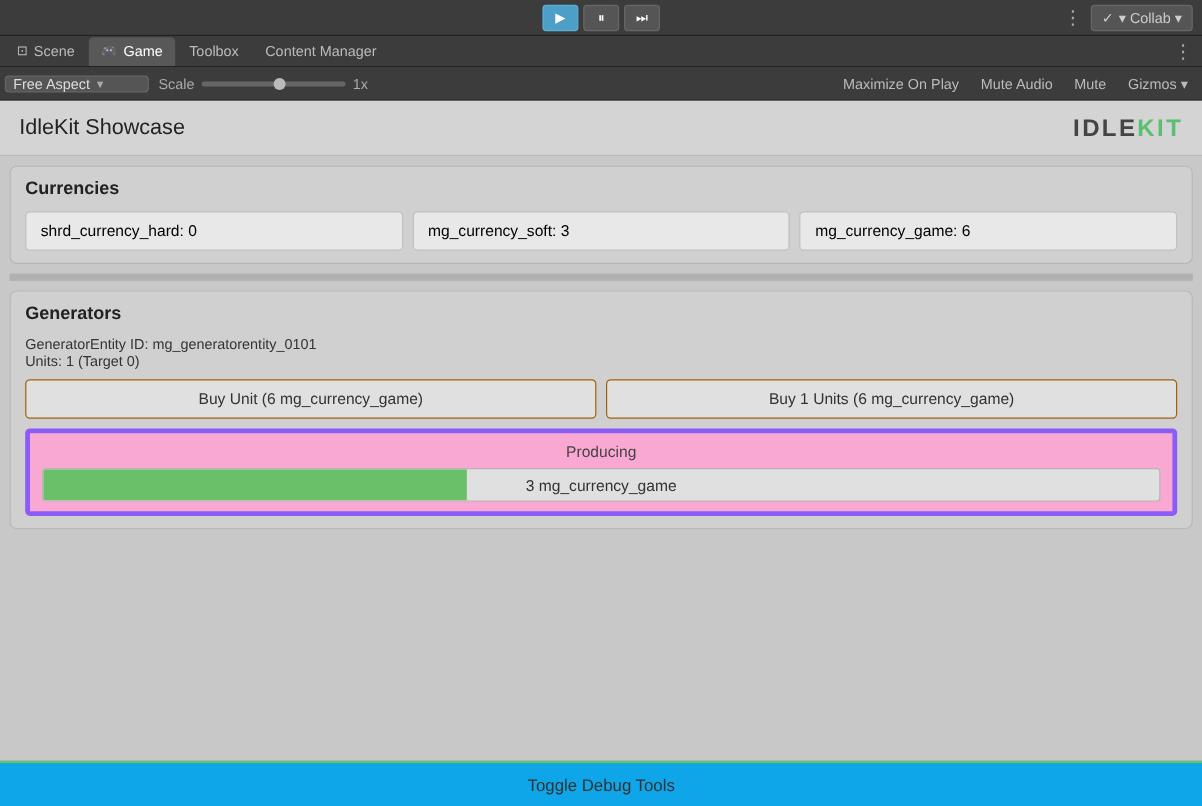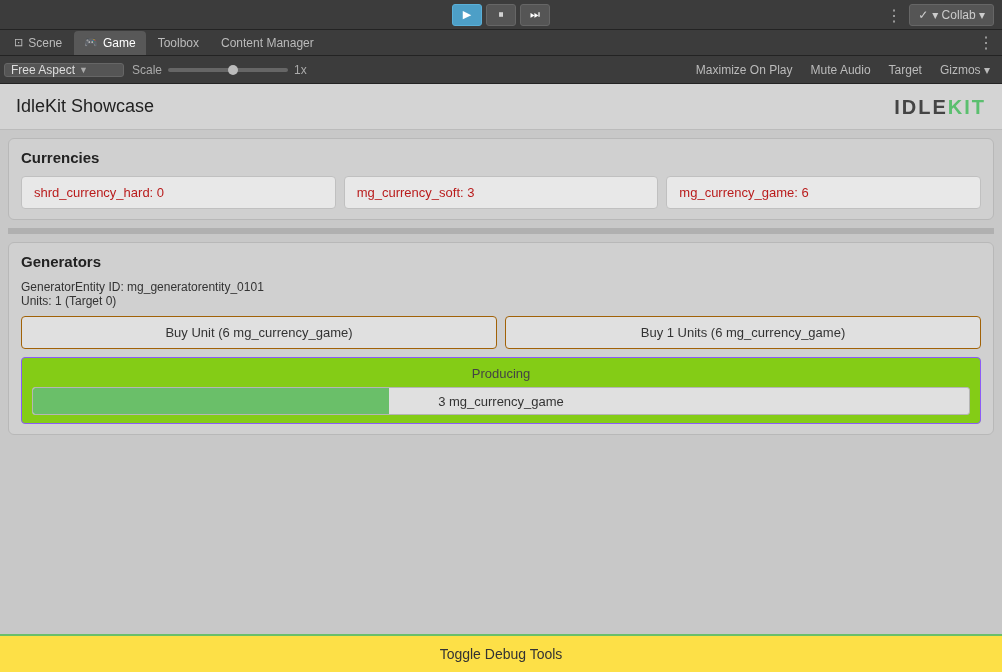--- a/index.html
+++ b/index.html
@@ -240,21 +240,21 @@
       display: flex;
       gap: 8px;
     }
     .currency-item {
       flex: 1;
       background: #e8e8e8;
       border: 1px solid #c0c0c0;
       border-radius: 4px;
       padding: 8px 12px;
       font-size: 13px;
-      color: #b91c1c;
+      color: #000000;
     }
 
     
     .separator-bar {
       height: 6px;
       background: #b0b0b0;
       border-radius: 0;
     }
 
     
@@ -278,22 +278,22 @@
       border-radius: 4px;
       padding: 8px 12px;
       font-size: 13px;
       color: #333;
       cursor: pointer;
       text-align: center;
     }
 
     
     .producing-panel {
-      background: #84cc16;
-      border: 1px solid #8b5cf6;
+      background: #f9a8d4;
+      border: 4px solid #8b5cf6;
       border-radius: 4px;
       padding: 8px 10px;
     }
     .producing-label {
       text-align: center;
       font-size: 13px;
       color: #444;
       margin-bottom: 6px;
     }
     .progress-bar-container {
@@ -317,21 +317,21 @@
       width: 100%;
       text-align: center;
       font-size: 13px;
       color: #333;
       pointer-events: none;
     }
 
     
     .debug-toggle-bar {
       height: 38px;
-      background: #fde047;
+      background: #0ea5e9;
       border-top: 2px solid #6abf69;
       display: flex;
       align-items: center;
       justify-content: center;
     }
     .debug-toggle-btn {
       background: transparent;
       border: none;
       font-size: 14px;
       color: #333;
@@ -389,21 +389,21 @@
   <div class="scale-section">
     <span>Scale</span>
     <div class="scale-slider">
       <div class="scale-slider-thumb"></div>
     </div>
     <span>1x</span>
   </div>
   <div class="toolbar-right">
     <button class="toolbar-btn">Maximize On Play</button>
     <button class="toolbar-btn">Mute Audio</button>
-    <button class="toolbar-btn">Target</button>
+    <button class="toolbar-btn">Mute</button>
     <button class="toolbar-btn">
       <span>Gizmos</span>
       <span>▾</span>
     </button>
   </div>
 </div>
 
 <div class="main-content">
 
   <div class="idlekit-header">

